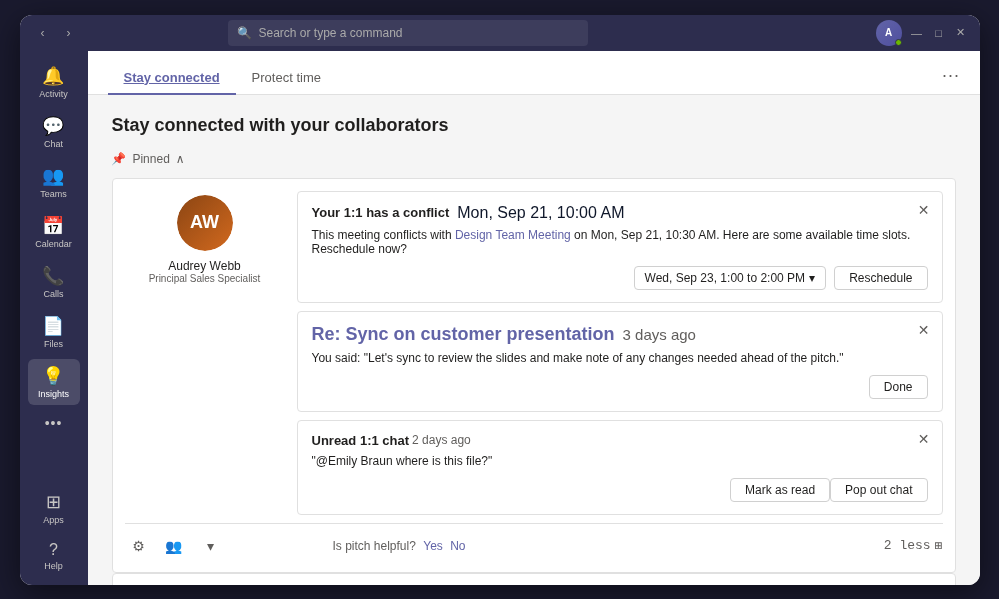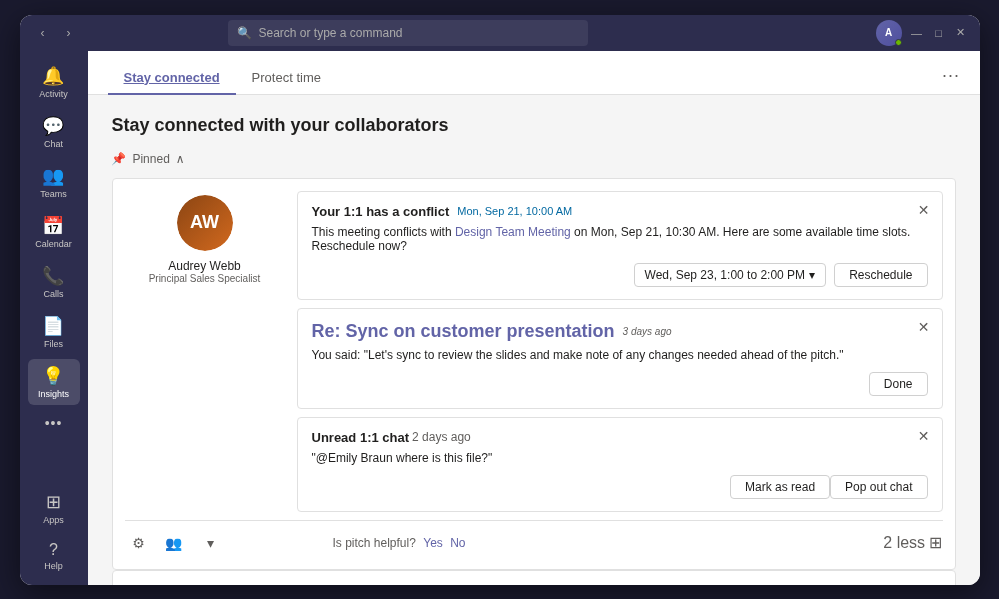--- a/index.html
+++ b/index.html
@@ -260,22 +260,22 @@
       align-items: center;
       gap: 8px;
       margin-bottom: 6px;
     }
     .conflict-title {
       font-size: 13px;
       font-weight: 600;
       color: #201f1e;
     }
     .conflict-time {
-      font-size: 11px;
-      color: #0369a1;
+      font-size: 16px;
+      color: #0f172a;
     }
     .conflict-body {
       font-size: 12px;
       color: #201f1e;
       margin-bottom: 10px;
     }
     .conflict-link {
       color: #6264a7;
       cursor: pointer;
     }
@@ -313,23 +313,22 @@
       gap: 8px;
       margin-bottom: 6px;
     }
     .sync-title {
       font-size: 18px;
       color: #6264a7;
       font-weight: 700;
       cursor: pointer;
     }
     .sync-time {
-      font-size: 10px;
-      color: #605e5c;
-      font-style: italic;
+      font-size: 15px;
+      color: #605e5c;
     }
     .sync-body {
       font-size: 12px;
       color: #201f1e;
       margin-bottom: 10px;
     }
     .sync-footer {
       display: flex;
       justify-content: flex-end;
     }
@@ -369,26 +368,27 @@
       border-radius: 4px;
       color: #605e5c;
       font-size: 14px;
     }
     .helpful-link {
       color: #6264a7;
       cursor: pointer;
       font-size: 12px;
     }
     .less-btn {
-      font-size: 16px;
+      font-size: 13px;
       color: #605e5c;
       cursor: pointer;
       display: flex;
       align-items: center;
       gap: 2px;
+      font-family: Liberation Mono, monospace;
     }
   </style>
 </head>
 <body>
 
 <div class="device-frame">
 
   <div class="title-bar">
     <div class="title-bar-nav">
       <div class="nav-arrow">‹</div>

